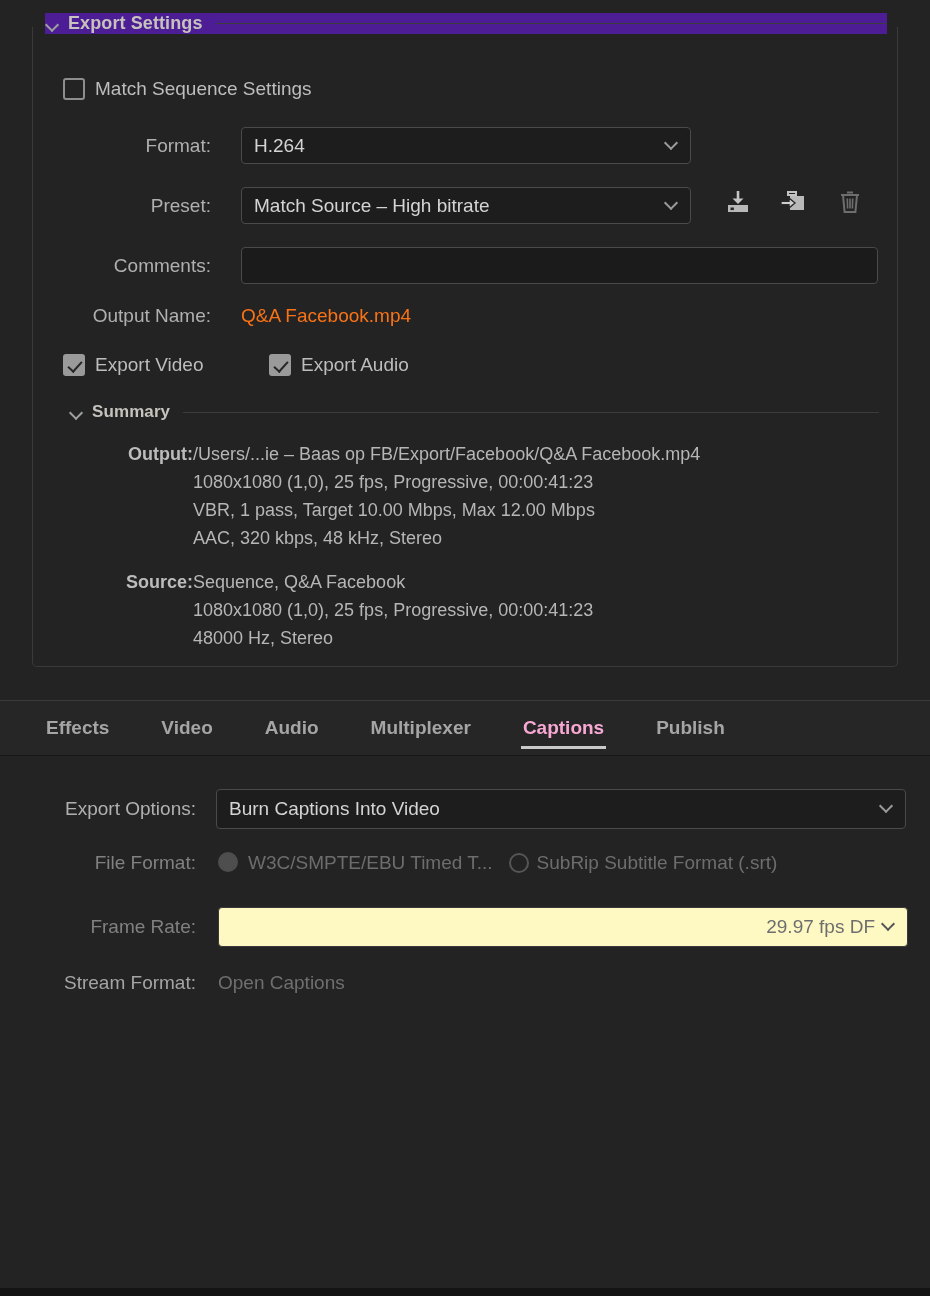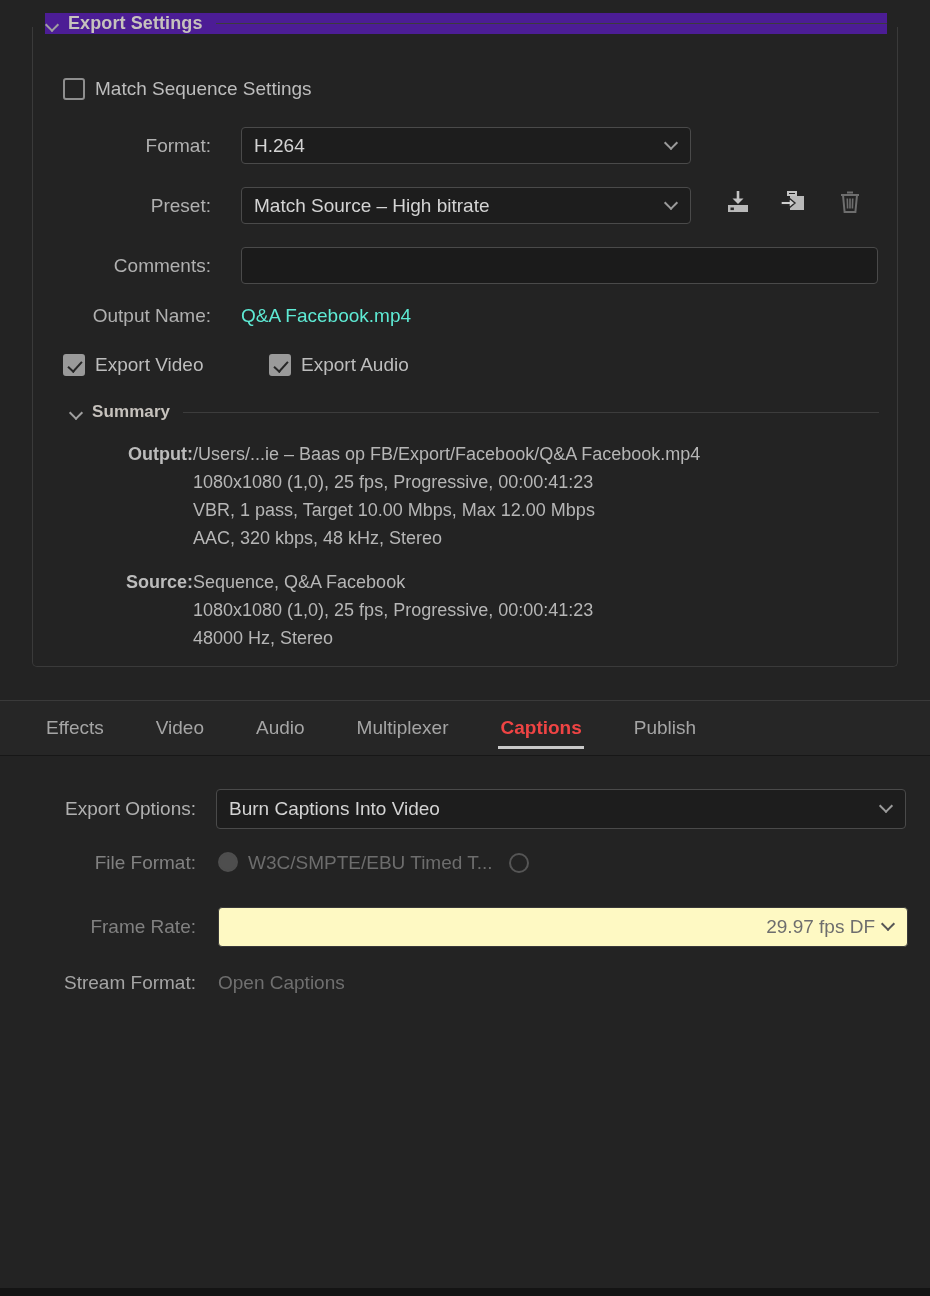--- a/index.html
+++ b/index.html
@@ -173,21 +173,21 @@
   }
   .icon-btn {
     width: 30px; height: 30px;
     display: flex;
     align-items: center;
     justify-content: center;
   }
 
   .link {
     font-size: 19px;
-    color: #5eead4;
+    color: #f97316;
     white-space: nowrap;
   }
 
   
   .summary-head {
     position: absolute;
     left: 62px;
     top: 403px;
     right: 18px;
     display: flex;
@@ -232,23 +232,24 @@
   }
   .tab {
     position: relative;
     font-size: 19px;
     color: #a5a5a5;
     padding: 0 26px;
     height: 100%;
     display: flex;
     align-items: center;
     white-space: nowrap;
+    font-weight: bold;
   }
   .tab.active {
-    color: #ef4444;
+    color: #f9a8d4;
     font-weight: bold;
   }
   .tab.active::after {
     content: "";
     position: absolute;
     left: 24px; right: 24px;
     bottom: 6px;
     height: 3px;
     background: #c9c9c9;
   }
@@ -428,20 +429,21 @@
   </div>
 
   <div class="field-row" style="left:0px; top:95px; width:910px;">
     <span class="field-label" style="width:196px; color:#818181;">File Format:</span>
     <span style="display:flex; align-items:flex-start; gap:10px; margin-left:22px;">
       <span class="radio selected"></span>
       <span class="radio-label">W3C/SMPTE/EBU Timed T...</span>
     </span>
     <span style="display:flex; align-items:center; gap:8px; margin-left:16px;">
       <span class="radio"></span>
+      <span class="radio-label">SubRip Subtitle Format (.srt)</span>
     </span>
   </div>
 
   <div class="field-row" style="left:0px; top:150px; width:910px;">
     <span class="field-label" style="width:196px; color:#818181;">Frame Rate:</span>
     <span class="select disabled" style="margin-left:22px; width:690px; height:40px;">
       <span>29.97 fps DF</span>
       <span class="caret"></span>
     </span>
   </div>

